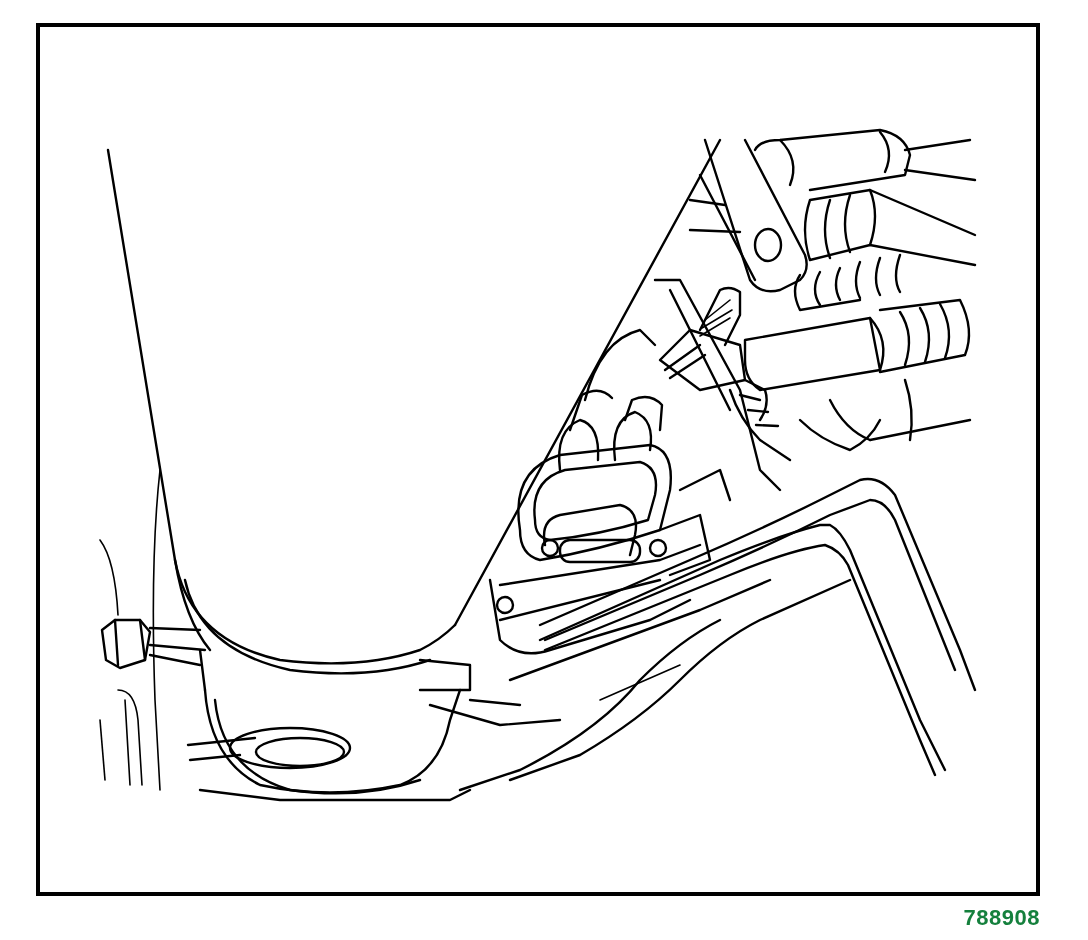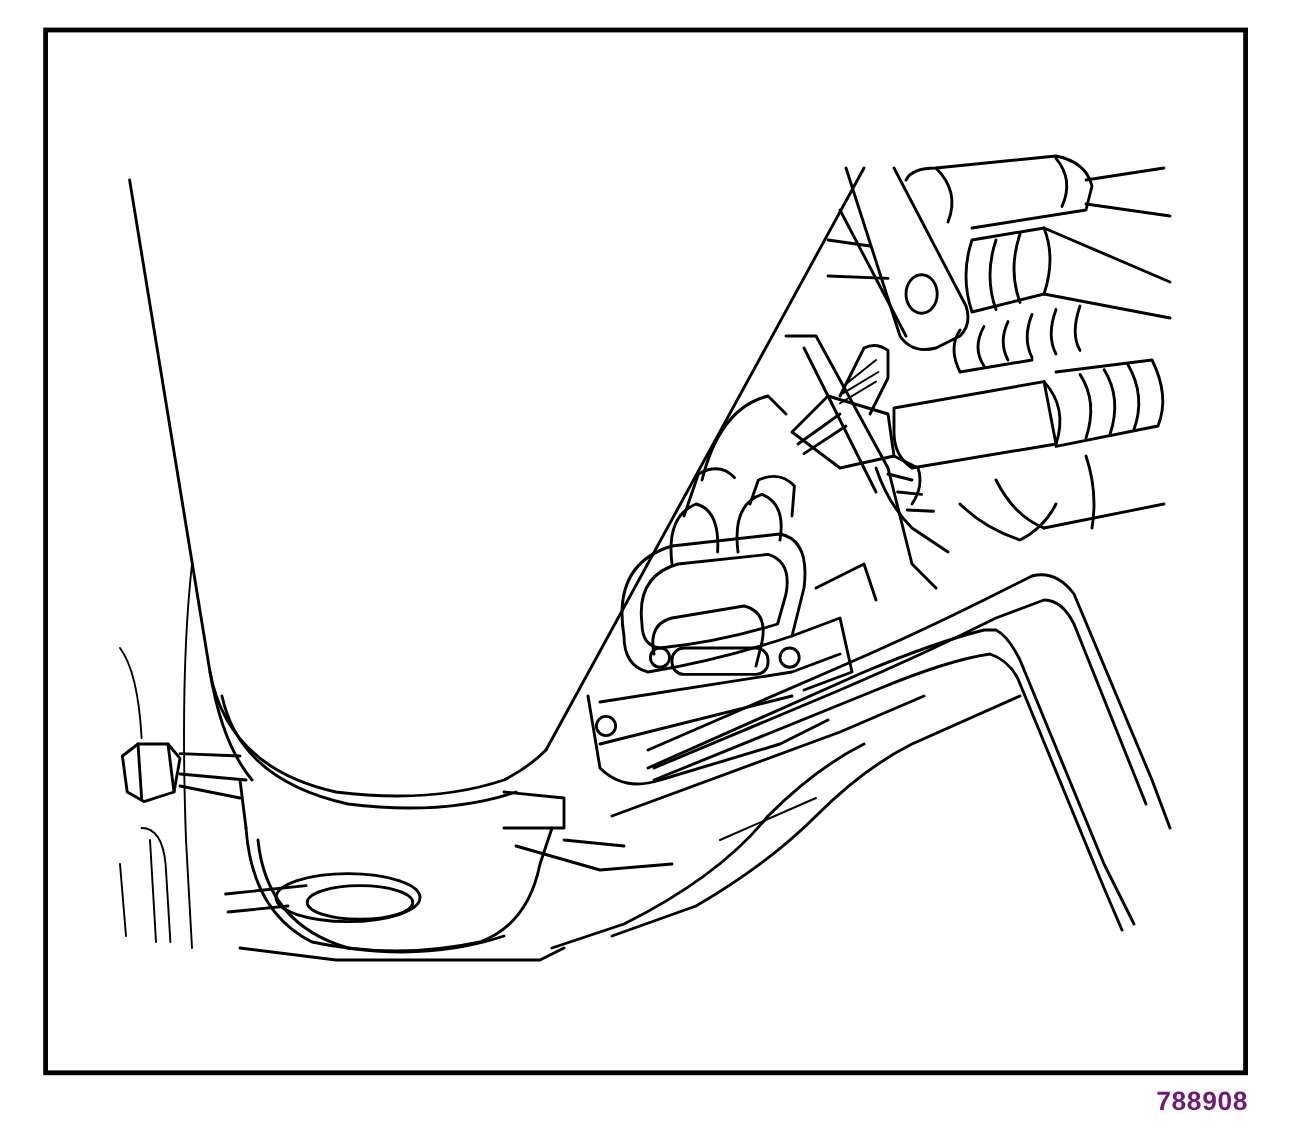--- a/index.html
+++ b/index.html
@@ -1,19 +1,19 @@
 <!DOCTYPE html>
 <html><head>
   <meta charset="utf-8">
   <style>
     html, body { margin: 0; padding: 0; background: #ffffff; }
     body { width: 1088px; height: 940px; position: relative; overflow: hidden; font-family: "Liberation Sans", sans-serif; }
     .frame { position: absolute; left: 36px; top: 23px; width: 1004px; height: 873px; border: 4px solid #000; box-sizing: border-box; background: #fff; overflow: hidden; }
     .frame svg { position: absolute; left: -40px; top: -27px; }
-    .fig-num { position: absolute; right: 48px; top: 905px; font-size: 22px; font-weight: bold; color: #701a75; letter-spacing: 0.5px; margin-left: 10px; }
+    .fig-num { position: absolute; right: 48px; top: 905px; font-size: 22px; font-weight: bold; color: #15803d; letter-spacing: 0.5px; margin-left: 10px; }
     svg path, svg line, svg ellipse, svg circle, svg polyline, svg rect, svg polygon { fill: none; stroke: #000; stroke-width: 2.4; stroke-linecap: round; stroke-linejoin: round; }
     .thin { stroke-width: 1.6 !important; }
     .fillw { fill: #fff !important; }
   </style>
 </head>
 <body>
 
 <div class="frame">
   <svg width="1088" height="940" viewBox="0 0 1088 940">
 

